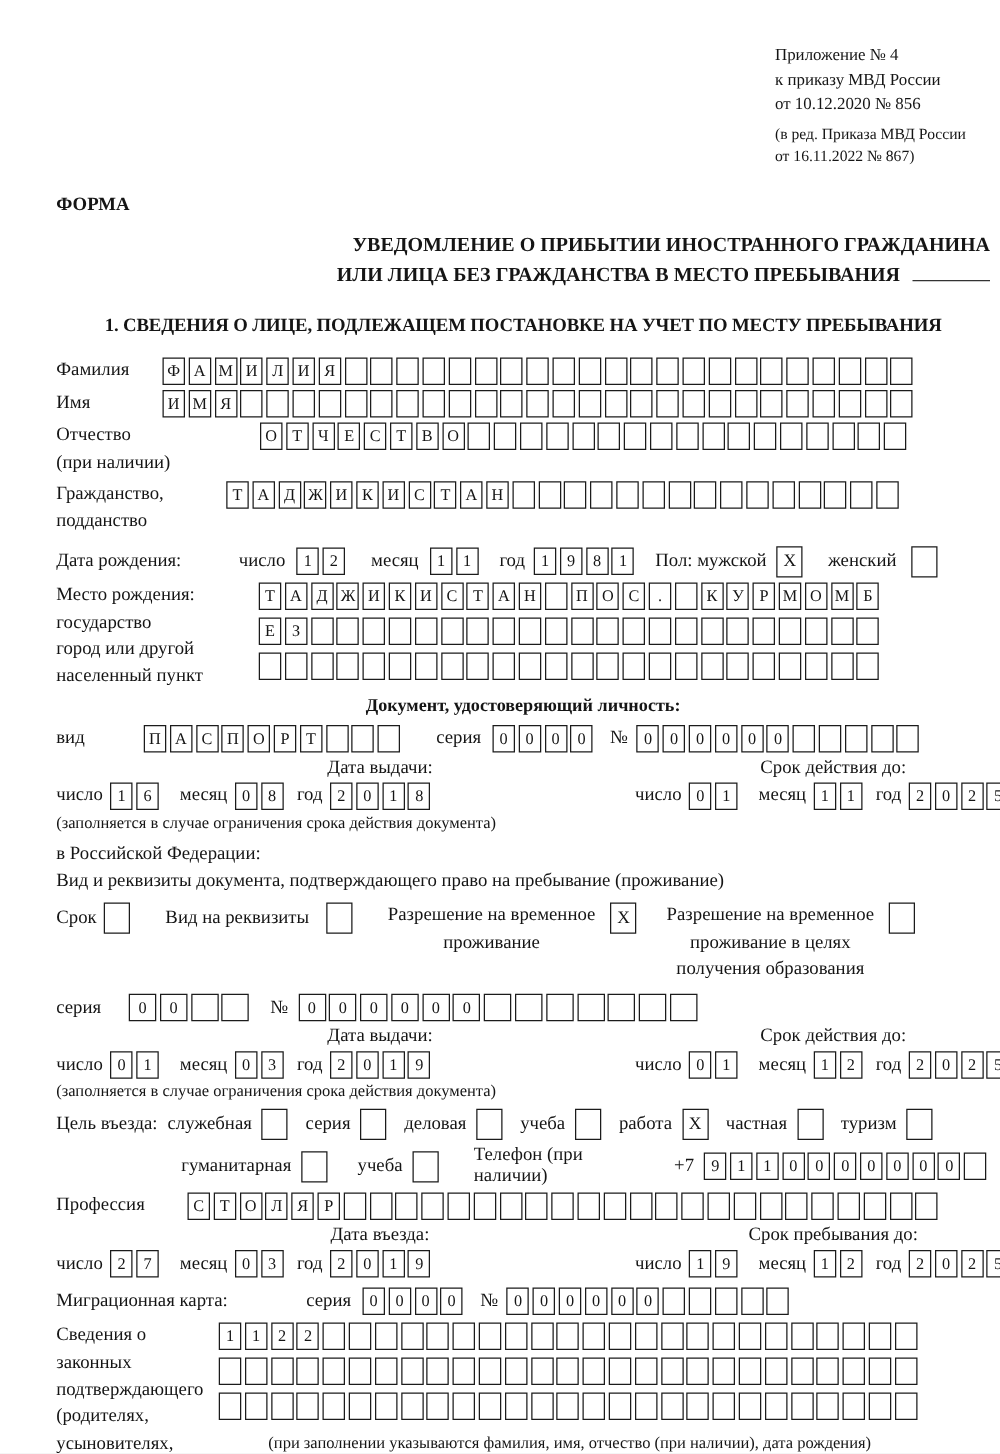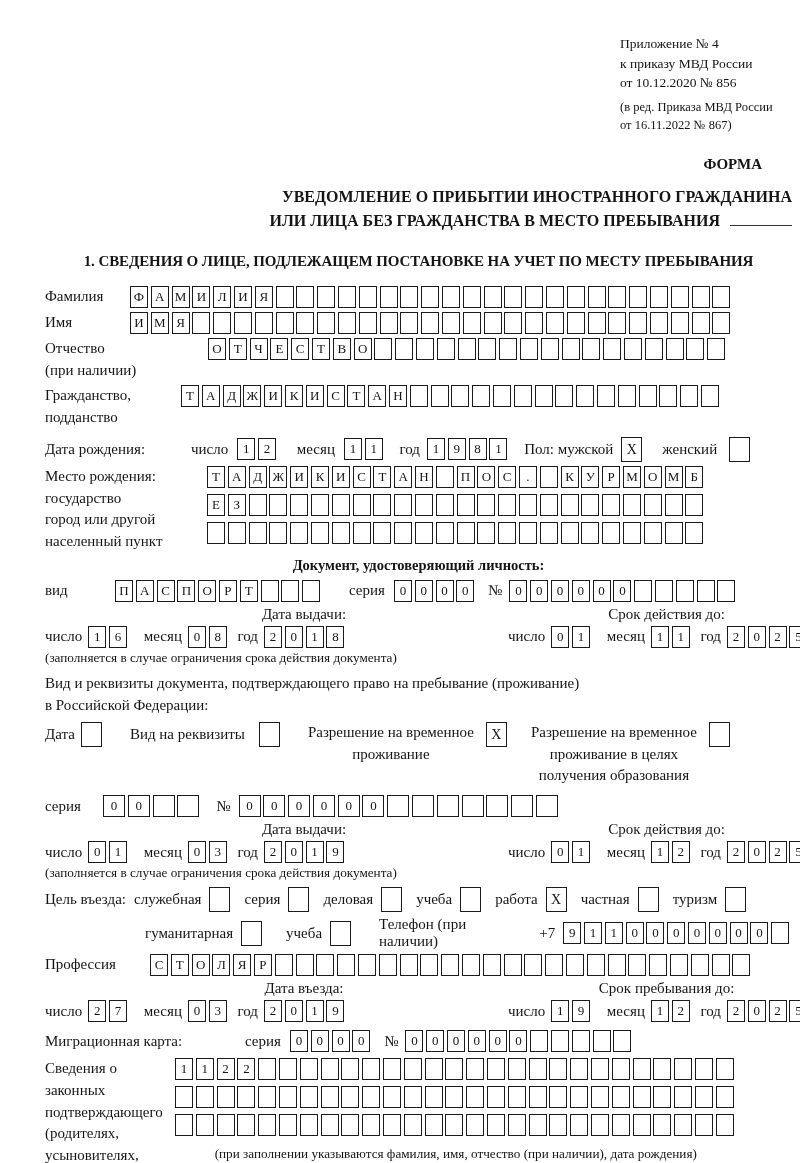--- a/index.html
+++ b/index.html
@@ -3,21 +3,21 @@
 <meta charset="utf-8">
 <style>
   html,body{margin:0;padding:0;background:#e8e8e8;}
   .page{
     width:800px;height:1163px;box-sizing:border-box;margin:0 auto;background:#ffffff;
     padding:34px 8px 10px 45px;color:#151515;
     font-family:"Liberation Serif","DejaVu Serif",serif;font-size:15px;overflow:hidden;
   }
   .appendix{margin-left:575px;font-size:13.5px;line-height:1.3;}
   .appendix .amend{font-size:12.5px;margin-top:5px;line-height:1.3;}
-  .form-label{text-align:right;padding-right:30px;font-weight:bold;margin-top:22px;font-size:15px;}
+  .form-label{padding-right:30px;font-weight:bold;margin-top:22px;font-size:15px;}
   .title{text-align:right;font-weight:bold;font-size:16px;line-height:1.5;margin-top:12px;}
   .blank-line{display:inline-block;width:62px;border-bottom:1.8px solid #333;height:2px;margin-left:10px;}
   .sec-heading{font-weight:bold;font-size:15px;text-align:center;white-space:nowrap;margin-top:20px;margin-bottom:16px;letter-spacing:-0.1px;}
   .frow{display:flex;align-items:flex-start;margin-bottom:4px;}
   .flabel{flex:none;line-height:1.45;}
   .inl{display:flex;align-items:center;flex:none;}
   .cells{display:flex;flex:none;}
   .cell{flex:none;width:16px;height:20px;border:1.6px solid #1b1b1b;margin-right:2.8px;text-align:center;line-height:20px;font-size:13px;background:#fff;}
   .wide .cell{width:20px;}
   .cb{flex:none;display:inline-block;width:19px;height:23px;border:1.7px solid #1b1b1b;text-align:center;line-height:23px;font-size:14px;background:#fff;}
@@ -398,26 +398,26 @@
             <span class="cell">2</span>
             <span class="cell">0</span>
             <span class="cell">2</span>
             <span class="cell">5</span>
           </span>
       </div>
     </div>
   </div>
   <div class="note">(заполняется в случае ограничения срока действия документа)</div>
 
+  <div class="intro">в Российской Федерации:</div>
   <div class="intro">Вид и реквизиты документа, подтверждающего право на пребывание (проживание)</div>
-  <div class="intro">в Российской Федерации:</div>
 
   <div class="opts">
     <span class="inl">
-      <span>Дата</span>
+      <span>Срок</span>
       <span class="cb" style="margin-left:6px"></span>
     </span>
     <span class="inl ml28">
       <span>Вид на реквизиты</span>
       <span class="cb ml14"></span>
     </span>
     <span class="inl ml28" style="align-items:flex-start">
       <span class="opt-label-multi">
           <div class="lline">Разрешение на временное</div>
           <div class="lline">проживание</div>

